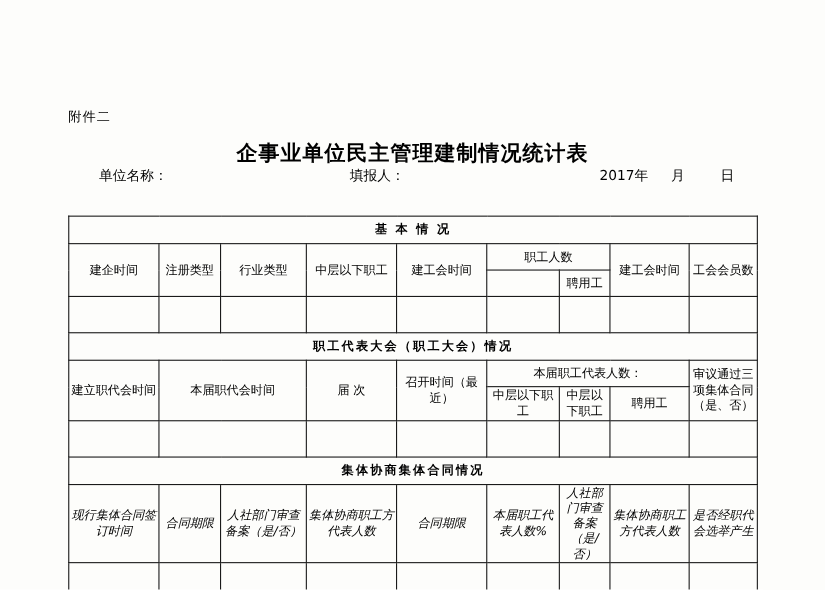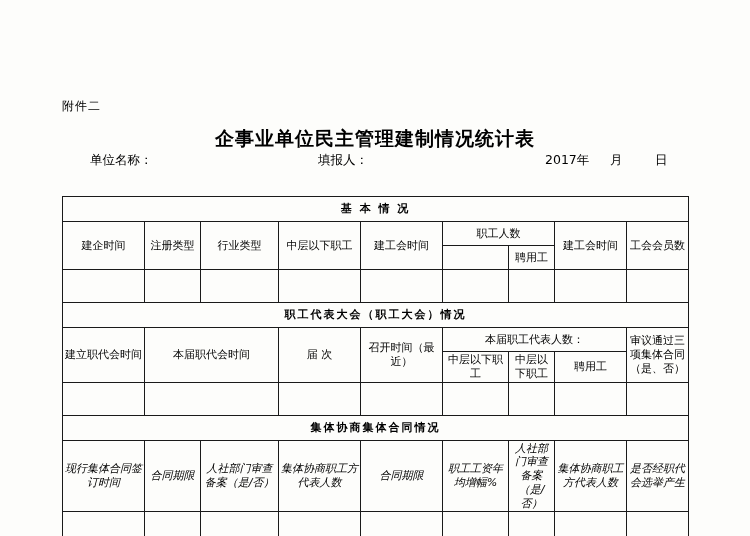--- a/index.html
+++ b/index.html
@@ -197,21 +197,21 @@
       <tr>
         <td class="section" colspan="9">集体协商集体合同情况</td>
       </tr>
 
       <tr>
         <td class="tall">现行集体合同签订时间</td>
         <td class="tall">合同期限</td>
         <td class="tall">人社部门审查备案（是/否）</td>
         <td class="tall">集体协商职工方代表人数</td>
         <td class="tall">合同期限</td>
-        <td class="tall">职工工资年均增幅%</td>
+        <td class="tall">本届职工代表人数%</td>
         <td class="tall">人社部门审查备案（是/否）</td>
         <td class="tall">集体协商职工方代表人数</td>
         <td class="tall">是否经职代会选举产生</td>
       </tr>
 
       <tr>
         <td class="blank"></td>
         <td class="blank"></td>
         <td class="blank"></td>
         <td class="blank"></td>

